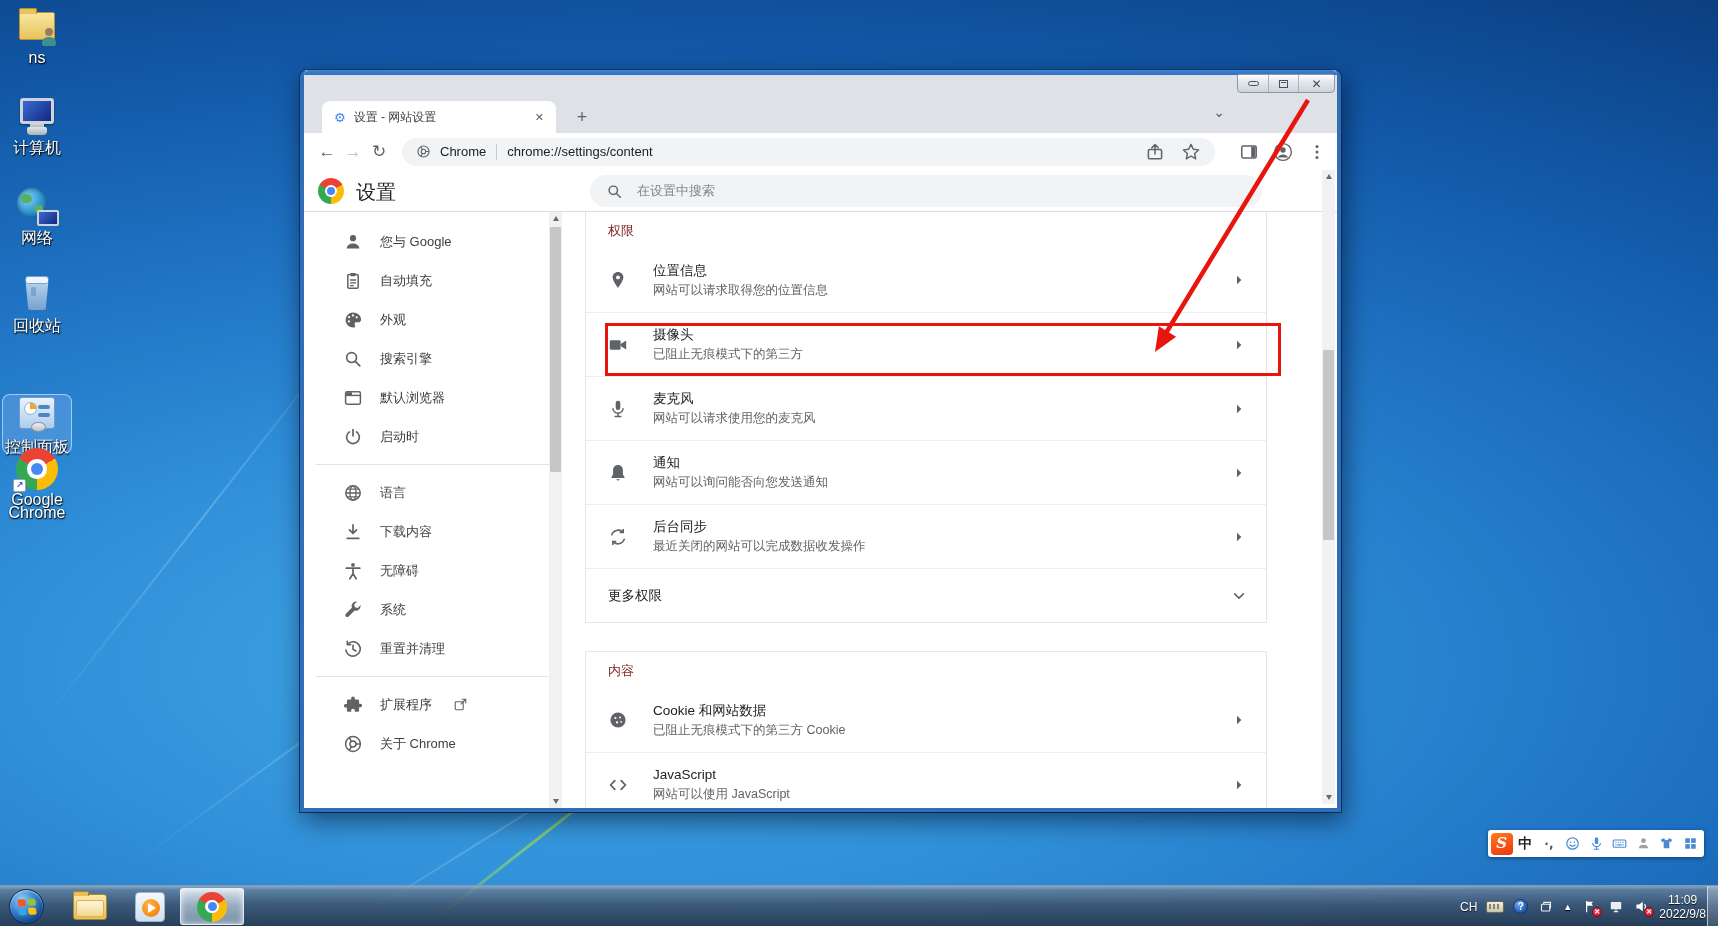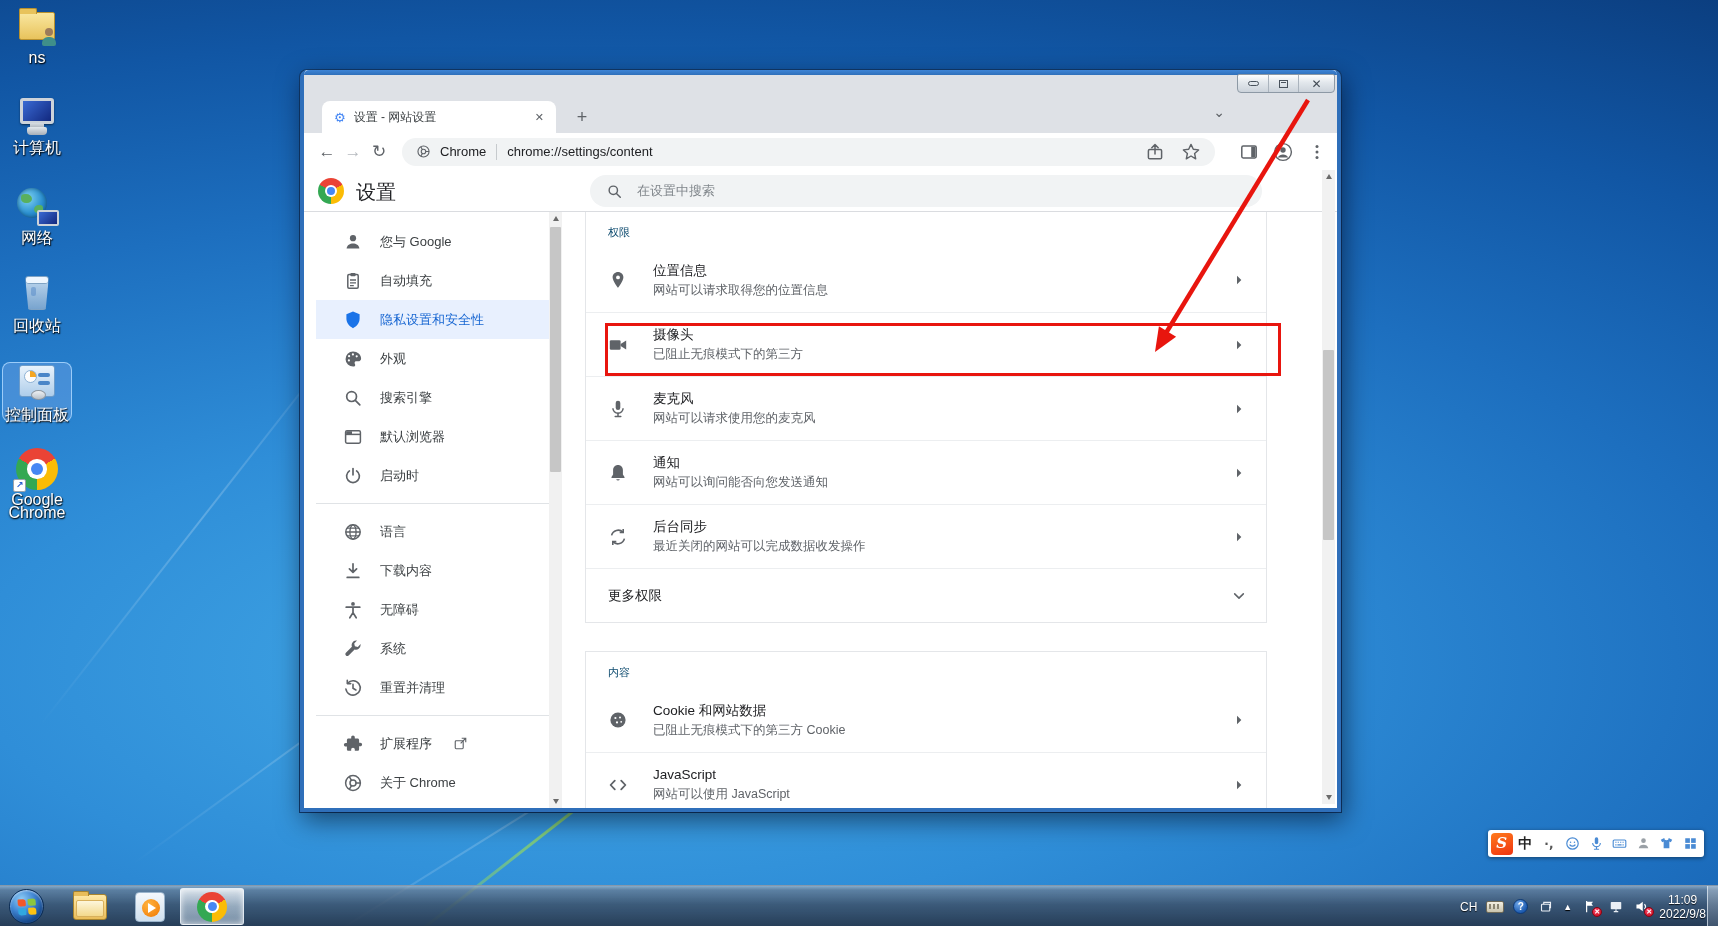--- a/index.html
+++ b/index.html
@@ -10,21 +10,21 @@
   .streak{position:absolute;pointer-events:none;}
   .s1{left:60px;top:640px;width:760px;height:2px;background:linear-gradient(90deg,transparent,rgba(255,255,255,.35),transparent);transform:rotate(-36deg);}
   .s2{left:180px;top:760px;width:860px;height:2px;background:linear-gradient(90deg,transparent,rgba(255,255,255,.28),transparent);transform:rotate(-32deg);}
   .s3{left:330px;top:820px;width:460px;height:3px;background:linear-gradient(90deg,transparent,rgba(160,225,80,.75),transparent);transform:rotate(-38deg);border-radius:2px;}
   .s4{left:-60px;top:520px;width:520px;height:2px;background:linear-gradient(90deg,transparent,rgba(255,255,255,.22),transparent);transform:rotate(-52deg);}
 
   
   .dicon{position:absolute;width:70px;text-align:center;cursor:default;}
   .dicon .art{position:relative;width:44px;height:42px;margin:0 auto;}
   .dicon .lbl{margin-top:3px;font-size:16px;color:#fff;text-shadow:0 1px 2px rgba(0,0,0,.9),1px 1px 1px rgba(0,0,0,.7);line-height:13px;}
-  .dicon.selected{background:rgba(110,165,230,.45);border:1px solid rgba(170,215,255,.85);border-radius:8px;}
+  .dicon.selected{background:rgba(110,165,230,.45);border:1px solid rgba(170,215,255,.85);border-radius:8px;margin-top:32px;}
   .folder{position:absolute;left:4px;top:6px;width:36px;height:28px;background:linear-gradient(180deg,#f9e7a0,#e8c35c);border:1px solid #b8912e;border-radius:2px;}
   .folder::before{content:"";position:absolute;left:-1px;top:-5px;width:16px;height:5px;background:#e8c35c;border:1px solid #b8912e;border-bottom:none;border-radius:2px 2px 0 0;}
   .fperson{position:absolute;right:2px;bottom:2px;width:16px;height:18px;}
   .fperson::before{content:"";position:absolute;left:4px;top:0;width:8px;height:8px;border-radius:50%;background:#9c7b5a;}
   .fperson::after{content:"";position:absolute;left:1px;bottom:0;width:14px;height:9px;border-radius:6px 6px 2px 2px;background:#3f8f8a;}
   .monitor{position:absolute;left:5px;top:2px;width:34px;height:26px;background:linear-gradient(135deg,#3a6ad4,#12287e);border:3px solid #cdd3da;border-radius:3px;box-shadow:0 1px 2px rgba(0,0,0,.5);}
   .monitor::after{content:"";position:absolute;left:7px;top:22px;width:14px;height:7px;background:linear-gradient(180deg,#d8dde3,#9aa2ab);border-radius:1px;}
   .mstand{position:absolute;left:12px;top:31px;width:20px;height:8px;background:linear-gradient(180deg,#e4e8ec,#a7afb8);border-radius:2px 2px 4px 4px;}
   .globe{position:absolute;left:2px;top:2px;width:30px;height:30px;border-radius:50%;background:radial-gradient(circle at 35% 35%, #7fd3f2, #2a8fd0 55%, #135e9c);box-shadow:inset 0 0 4px rgba(0,0,0,.4);}
   .globe::before{content:"";position:absolute;left:4px;top:6px;width:11px;height:9px;background:#59b05e;border-radius:40% 60% 50% 50%;}
@@ -93,21 +93,21 @@
   .vscroll .up::after{content:"";position:absolute;left:3.5px;top:4px;border:3px solid transparent;border-bottom:5px solid #6a6a6a;border-top:none;}
   .vscroll .dn::after{content:"";position:absolute;left:3.5px;top:5px;border:3px solid transparent;border-top:5px solid #6a6a6a;border-bottom:none;}
   .vscroll .dn{bottom:0;}
   .vscroll .thumb{position:absolute;left:1px;width:11px;background:#c6c6c6;border-radius:1px;}
   .navsb{left:245px;top:0;bottom:0;}
   .pagesb{left:1018px;top:100px;bottom:4px;}
   
   .cards{position:absolute;left:281px;top:0;width:682px;}
   .card{background:#fff;border:1px solid #e4e6e9;border-top:none;}
   .card.card-b{border-top:1px solid #e4e6e9;margin-top:28px;}
-  .sec-label{height:36px;display:flex;align-items:flex-end;padding:0 22px 8px;font-size:11px;color:#0c4a6e;font-weight:500;}
+  .sec-label{height:36px;display:flex;align-items:flex-end;padding:0 22px 8px;font-size:13px;color:#7f1d1d;font-weight:500;}
   .crow{height:64px;display:flex;align-items:center;padding:0 18px 0 22px;cursor:pointer;}
   .crow.sep,.cfoot.sep{border-top:1px solid #eceef0;}
   .crow .ric{width:20px;height:20px;color:#5f6368;flex:none;}
   .crow .rtx{margin-left:25px;}
   .crow .rt{font-size:13.5px;color:#202124;line-height:18px;}
   .crow .rd{font-size:12.5px;color:#5f6368;line-height:17px;margin-top:2px;}
   .crow .chev,.cfoot .chev{margin-left:auto;width:18px;height:18px;color:#5f6368;}
   .cfoot{height:54px;display:flex;align-items:center;padding:0 18px 0 22px;font-size:13.5px;color:#202124;cursor:pointer;}
   
   .anno-rect{position:absolute;left:605px;top:323px;width:676px;height:53px;border:3px solid #e8150e;z-index:50;pointer-events:none;}
@@ -295,26 +295,20 @@
               </svg></span>
             <span>您与 Google</span>
           </div>
           <div class="nav-item">
             <span class="nic"><svg viewBox="0 0 20 20" width="100%" height="100%" fill="none">
                 <rect x="4.8" y="3.6" width="10.4" height="13.6" rx="1.2" stroke="currentColor" stroke-width="1.5"></rect>
                 <rect x="7.4" y="2" width="5.2" height="3.2" rx="0.9" fill="currentColor"></rect>
                 <path d="M7 9h6M7 11.8h6M7 14.6h3.8" stroke="currentColor" stroke-width="1.3"></path>
               </svg></span>
             <span>自动填充</span>
-          </div>
-          <div class="nav-item sel">
-            <span class="nic"><svg viewBox="0 0 20 20" width="100%" height="100%" fill="none">
-                <path d="M10 1.6l6.6 2.6v4.4c0 4.4-2.8 7.8-6.6 9.6-3.8-1.8-6.6-5.2-6.6-9.6V4.2z" fill="currentColor"></path>
-              </svg></span>
-            <span>隐私设置和安全性</span>
           </div>
           <div class="nav-item">
             <span class="nic"><svg viewBox="0 0 20 20" width="100%" height="100%" fill="none">
                 <path d="M10 2.4a7.6 7.6 0 1 0 .3 15.2c1.2 0 1.9-.7 1.9-1.6 0-.8-.6-1.2-.6-2.1 0-.9.7-1.6 1.6-1.6h2c1.6 0 2.9-1.3 2.9-2.9C18.1 5.3 14.4 2.4 10 2.4z" fill="currentColor"></path>
                 <circle cx="6.1" cy="7.2" r="1.1" fill="#fff"></circle>
                 <circle cx="9.9" cy="5.4" r="1.1" fill="#fff"></circle>
                 <circle cx="13.7" cy="7.3" r="1.1" fill="#fff"></circle>
                 <circle cx="5.9" cy="11.4" r="1.1" fill="#fff"></circle>
               </svg></span>
             <span>外观</span>

